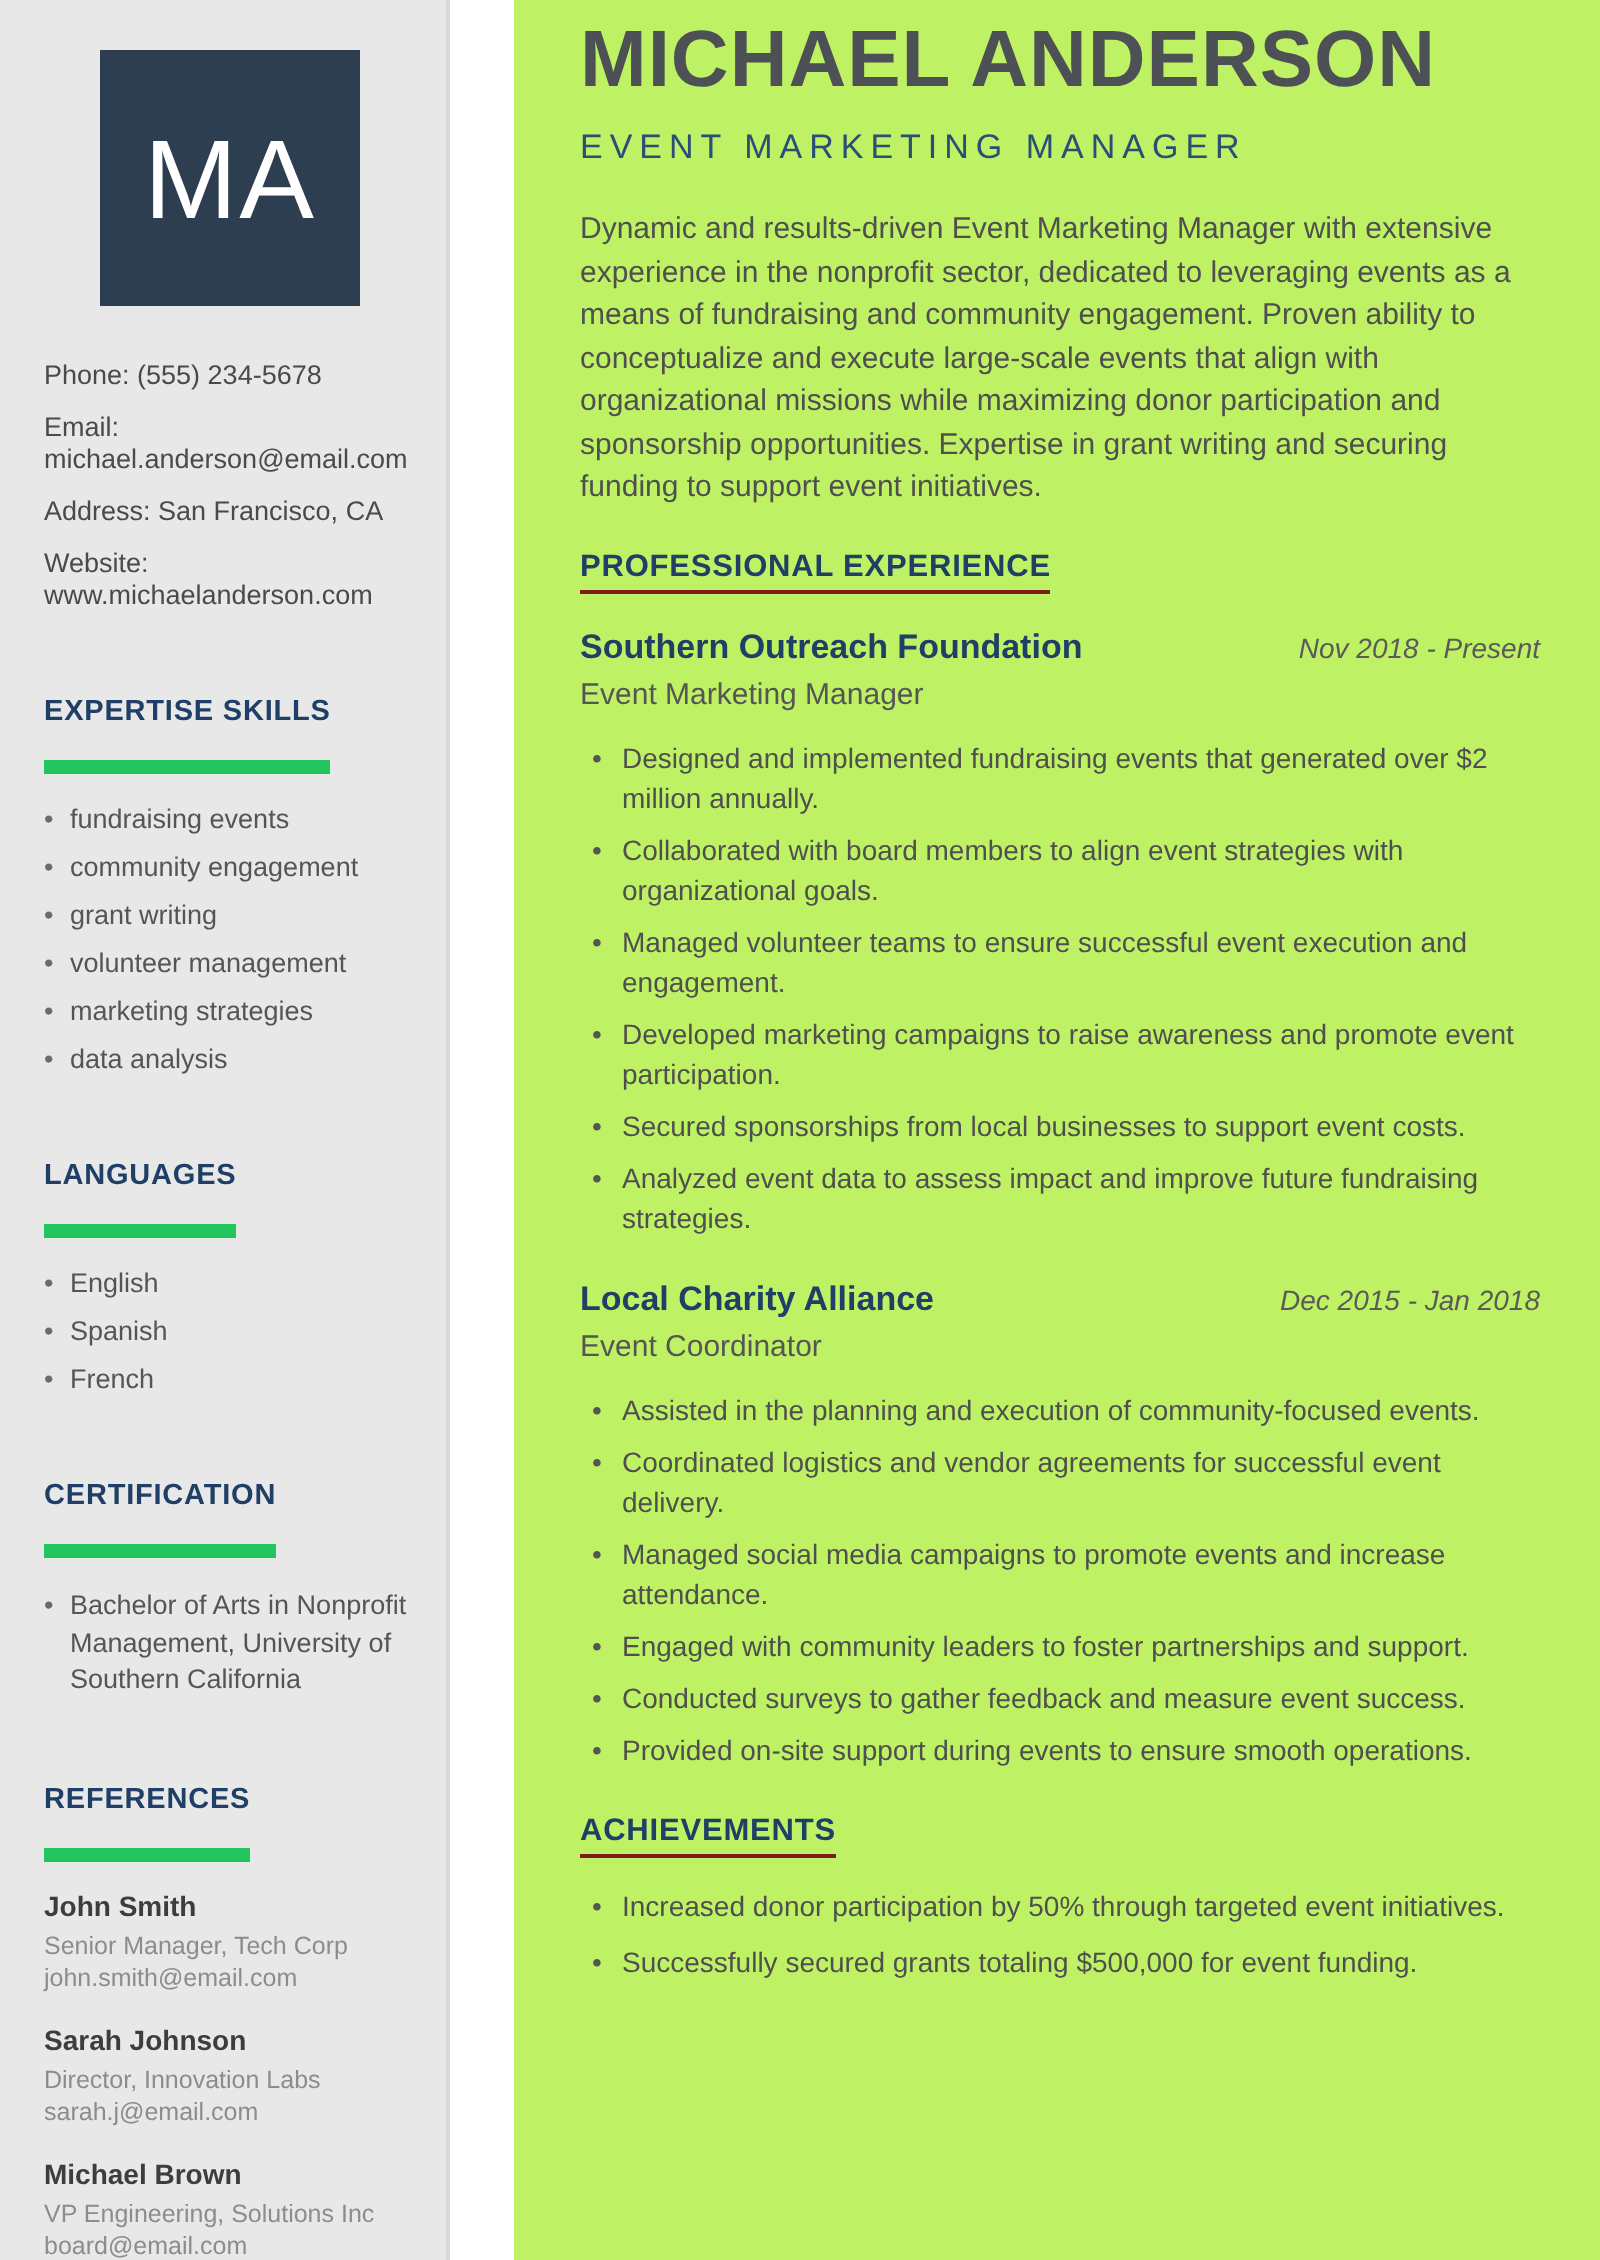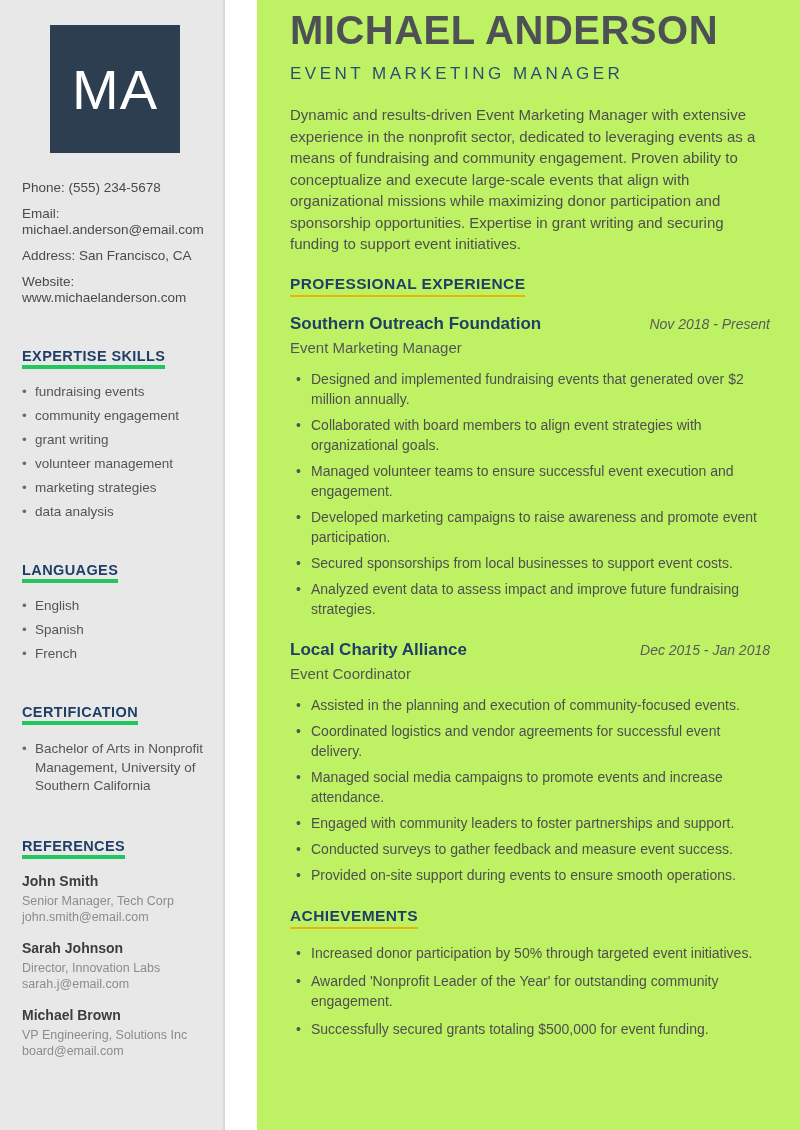--- a/index.html
+++ b/index.html
@@ -44,22 +44,22 @@
   }
   .s-section { margin-top: 42px; }
   .s-title {
     font-size: 14.5px;
     font-weight: bold;
     letter-spacing: 0.4px;
     color: var(--accent, #1f3f66);
   }
   .s-title span {
     display: inline-block;
-    border-bottom: 4px solid #22c55e;
-    padding-bottom: 1px;
+    border-bottom: 7px solid #22c55e;
+    padding-bottom: 16px;
   }
   .s-list { list-style: none; margin-top: 15px; }
   .s-list li {
     position: relative;
     padding-left: 13px;
     font-size: 13.5px;
     line-height: 16px;
     color: #555555;
     margin-bottom: 8px;
   }
@@ -111,21 +111,21 @@
   }
   .m-title {
     margin-top: 20px;
     font-size: 15.5px;
     font-weight: bold;
     letter-spacing: 0.4px;
     color: var(--accent, #1f3f66);
   }
   .m-title span {
     display: inline-block;
-    border-bottom: 2px solid #eab308;
+    border-bottom: 2px solid #7f1d1d;
     padding-bottom: 2px;
   }
   .job { margin-top: 17px; }
   .job + .job { margin-top: 21px; }
   .job-head {
     display: flex;
     align-items: baseline;
     justify-content: space-between;
   }
   .company {
@@ -277,19 +277,18 @@
         <li>Provided on-site support during events to ensure smooth operations.</li>
       </ul>
     </div>
 
     <div class="ach-section">
       <div class="m-title">
         <span>ACHIEVEMENTS</span>
       </div>
       <ul class="m-list">
         <li>Increased donor participation by 50% through targeted event initiatives.</li>
-        <li>Awarded 'Nonprofit Leader of the Year' for outstanding community engagement.</li>
         <li>Successfully secured grants totaling $500,000 for event funding.</li>
       </ul>
     </div>
 
   </main>
 </div>
 
 </body></html>

